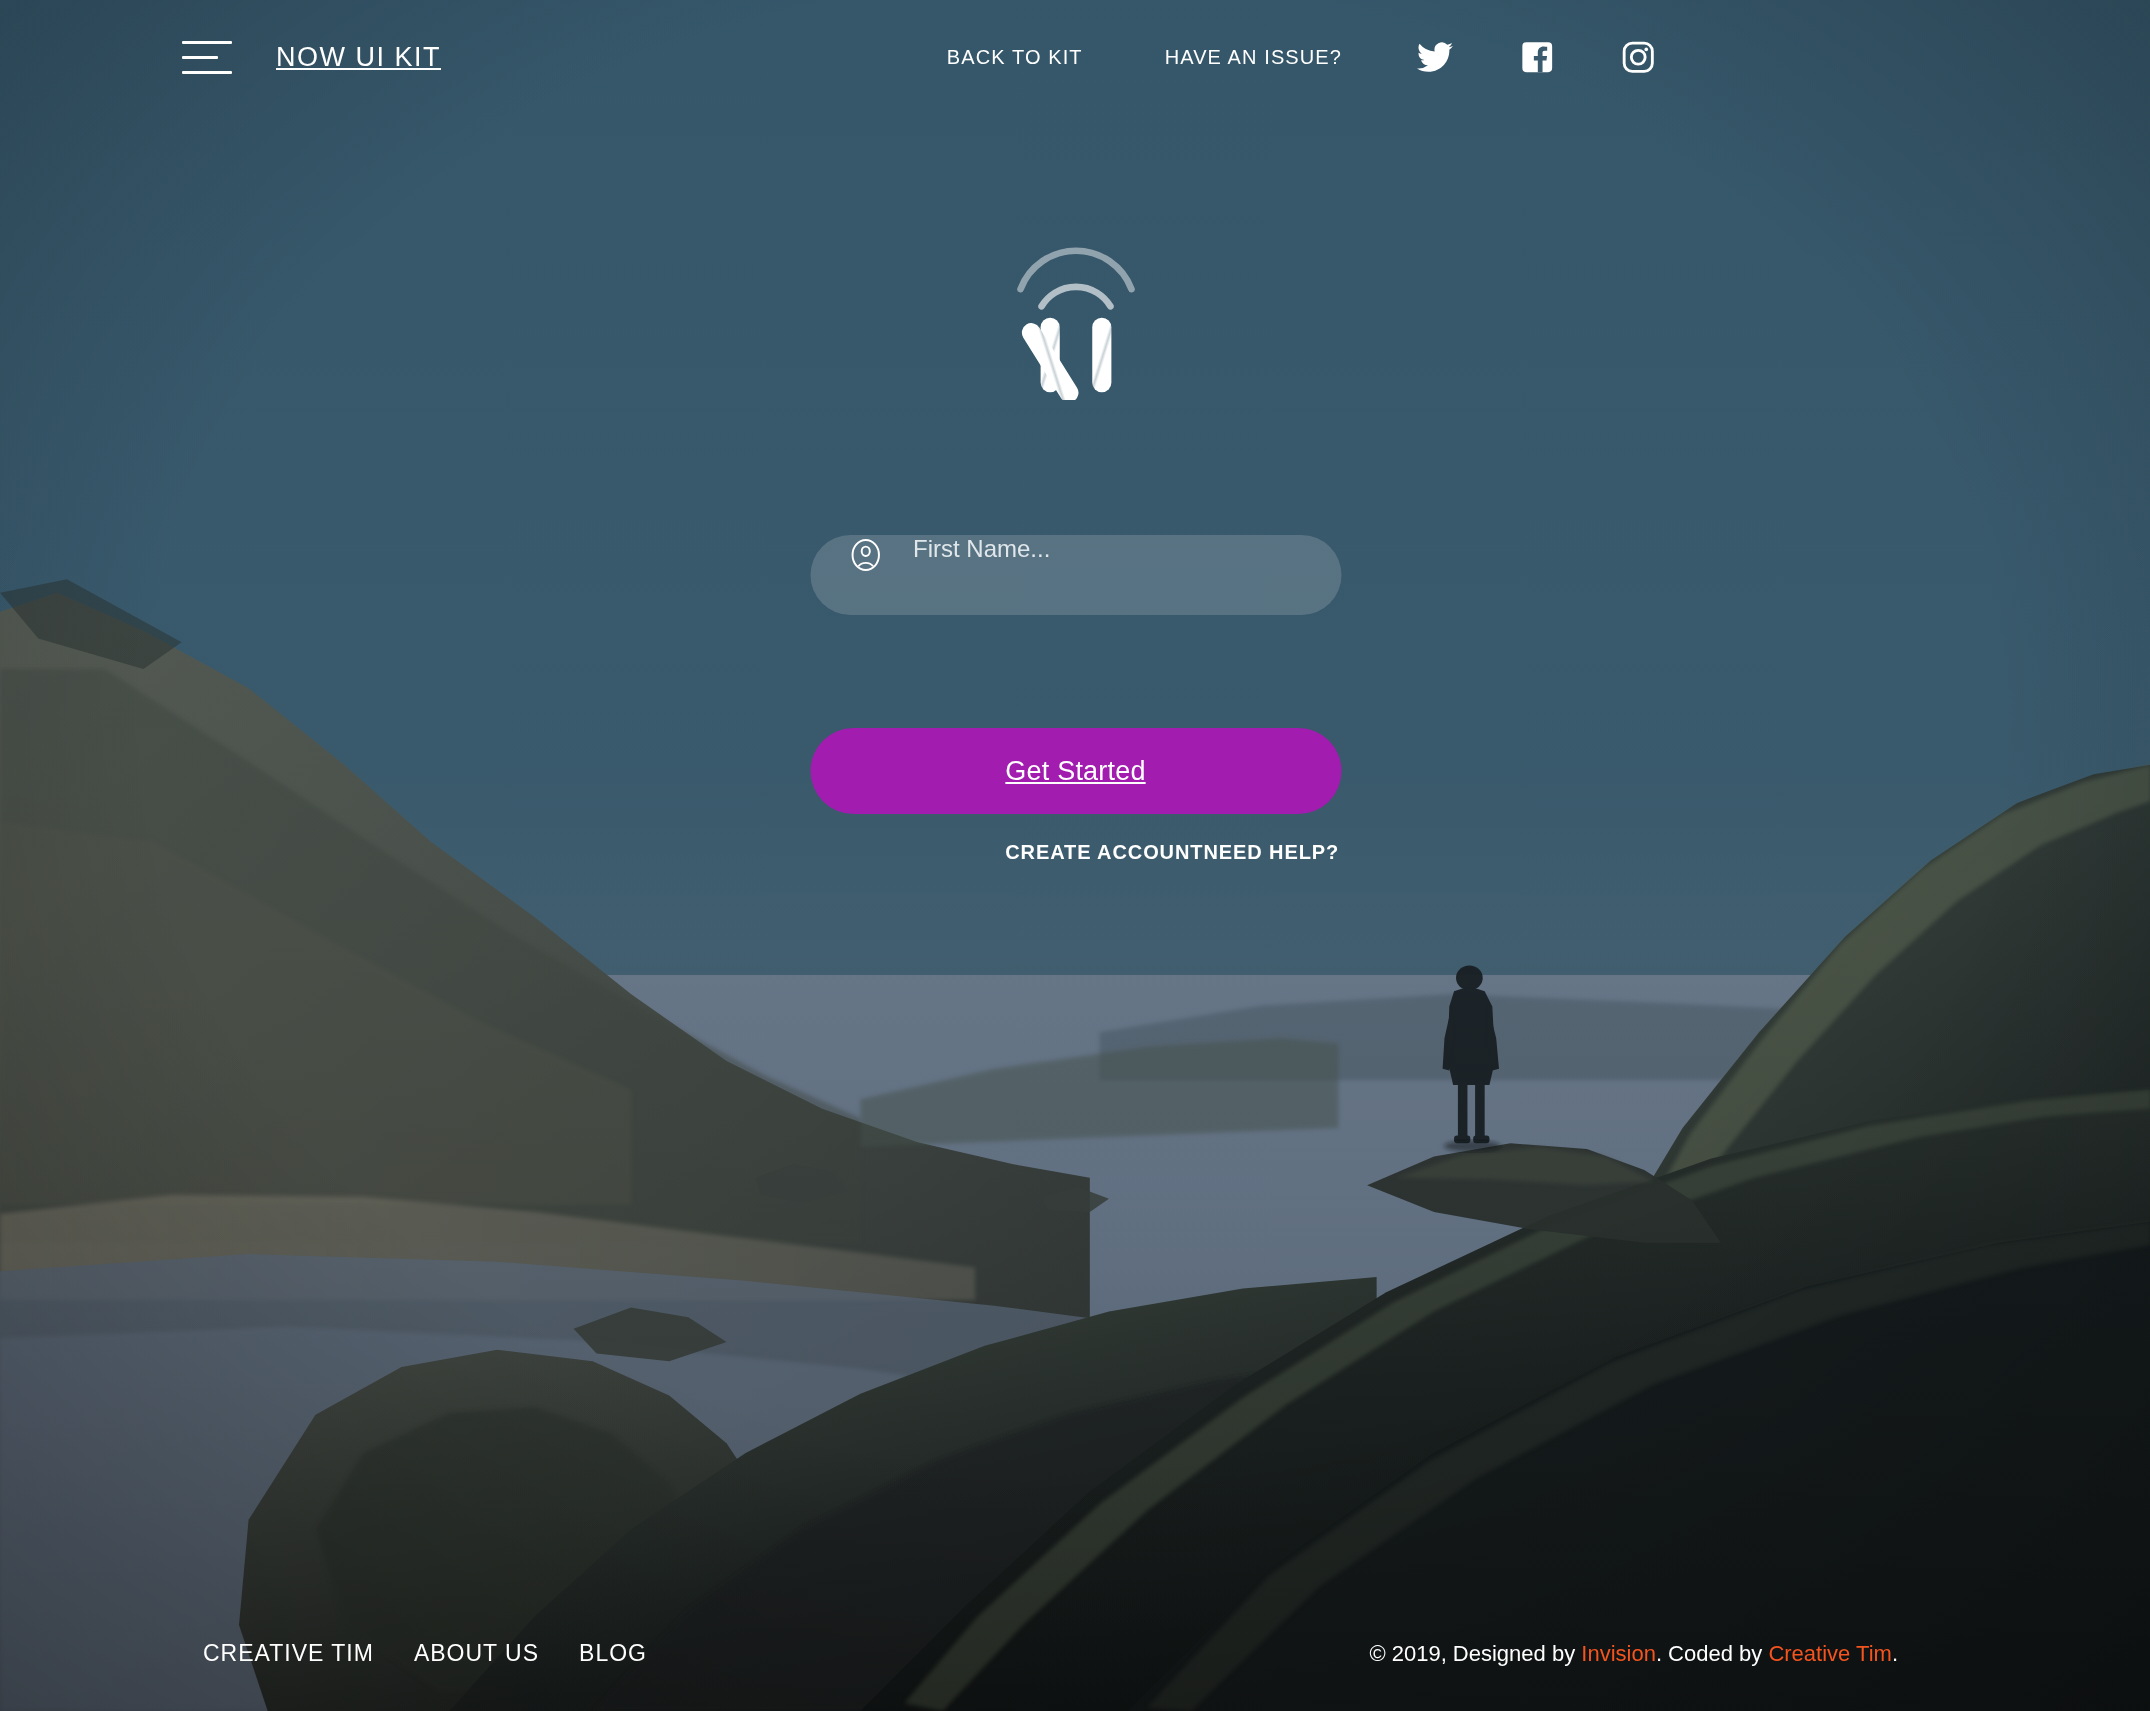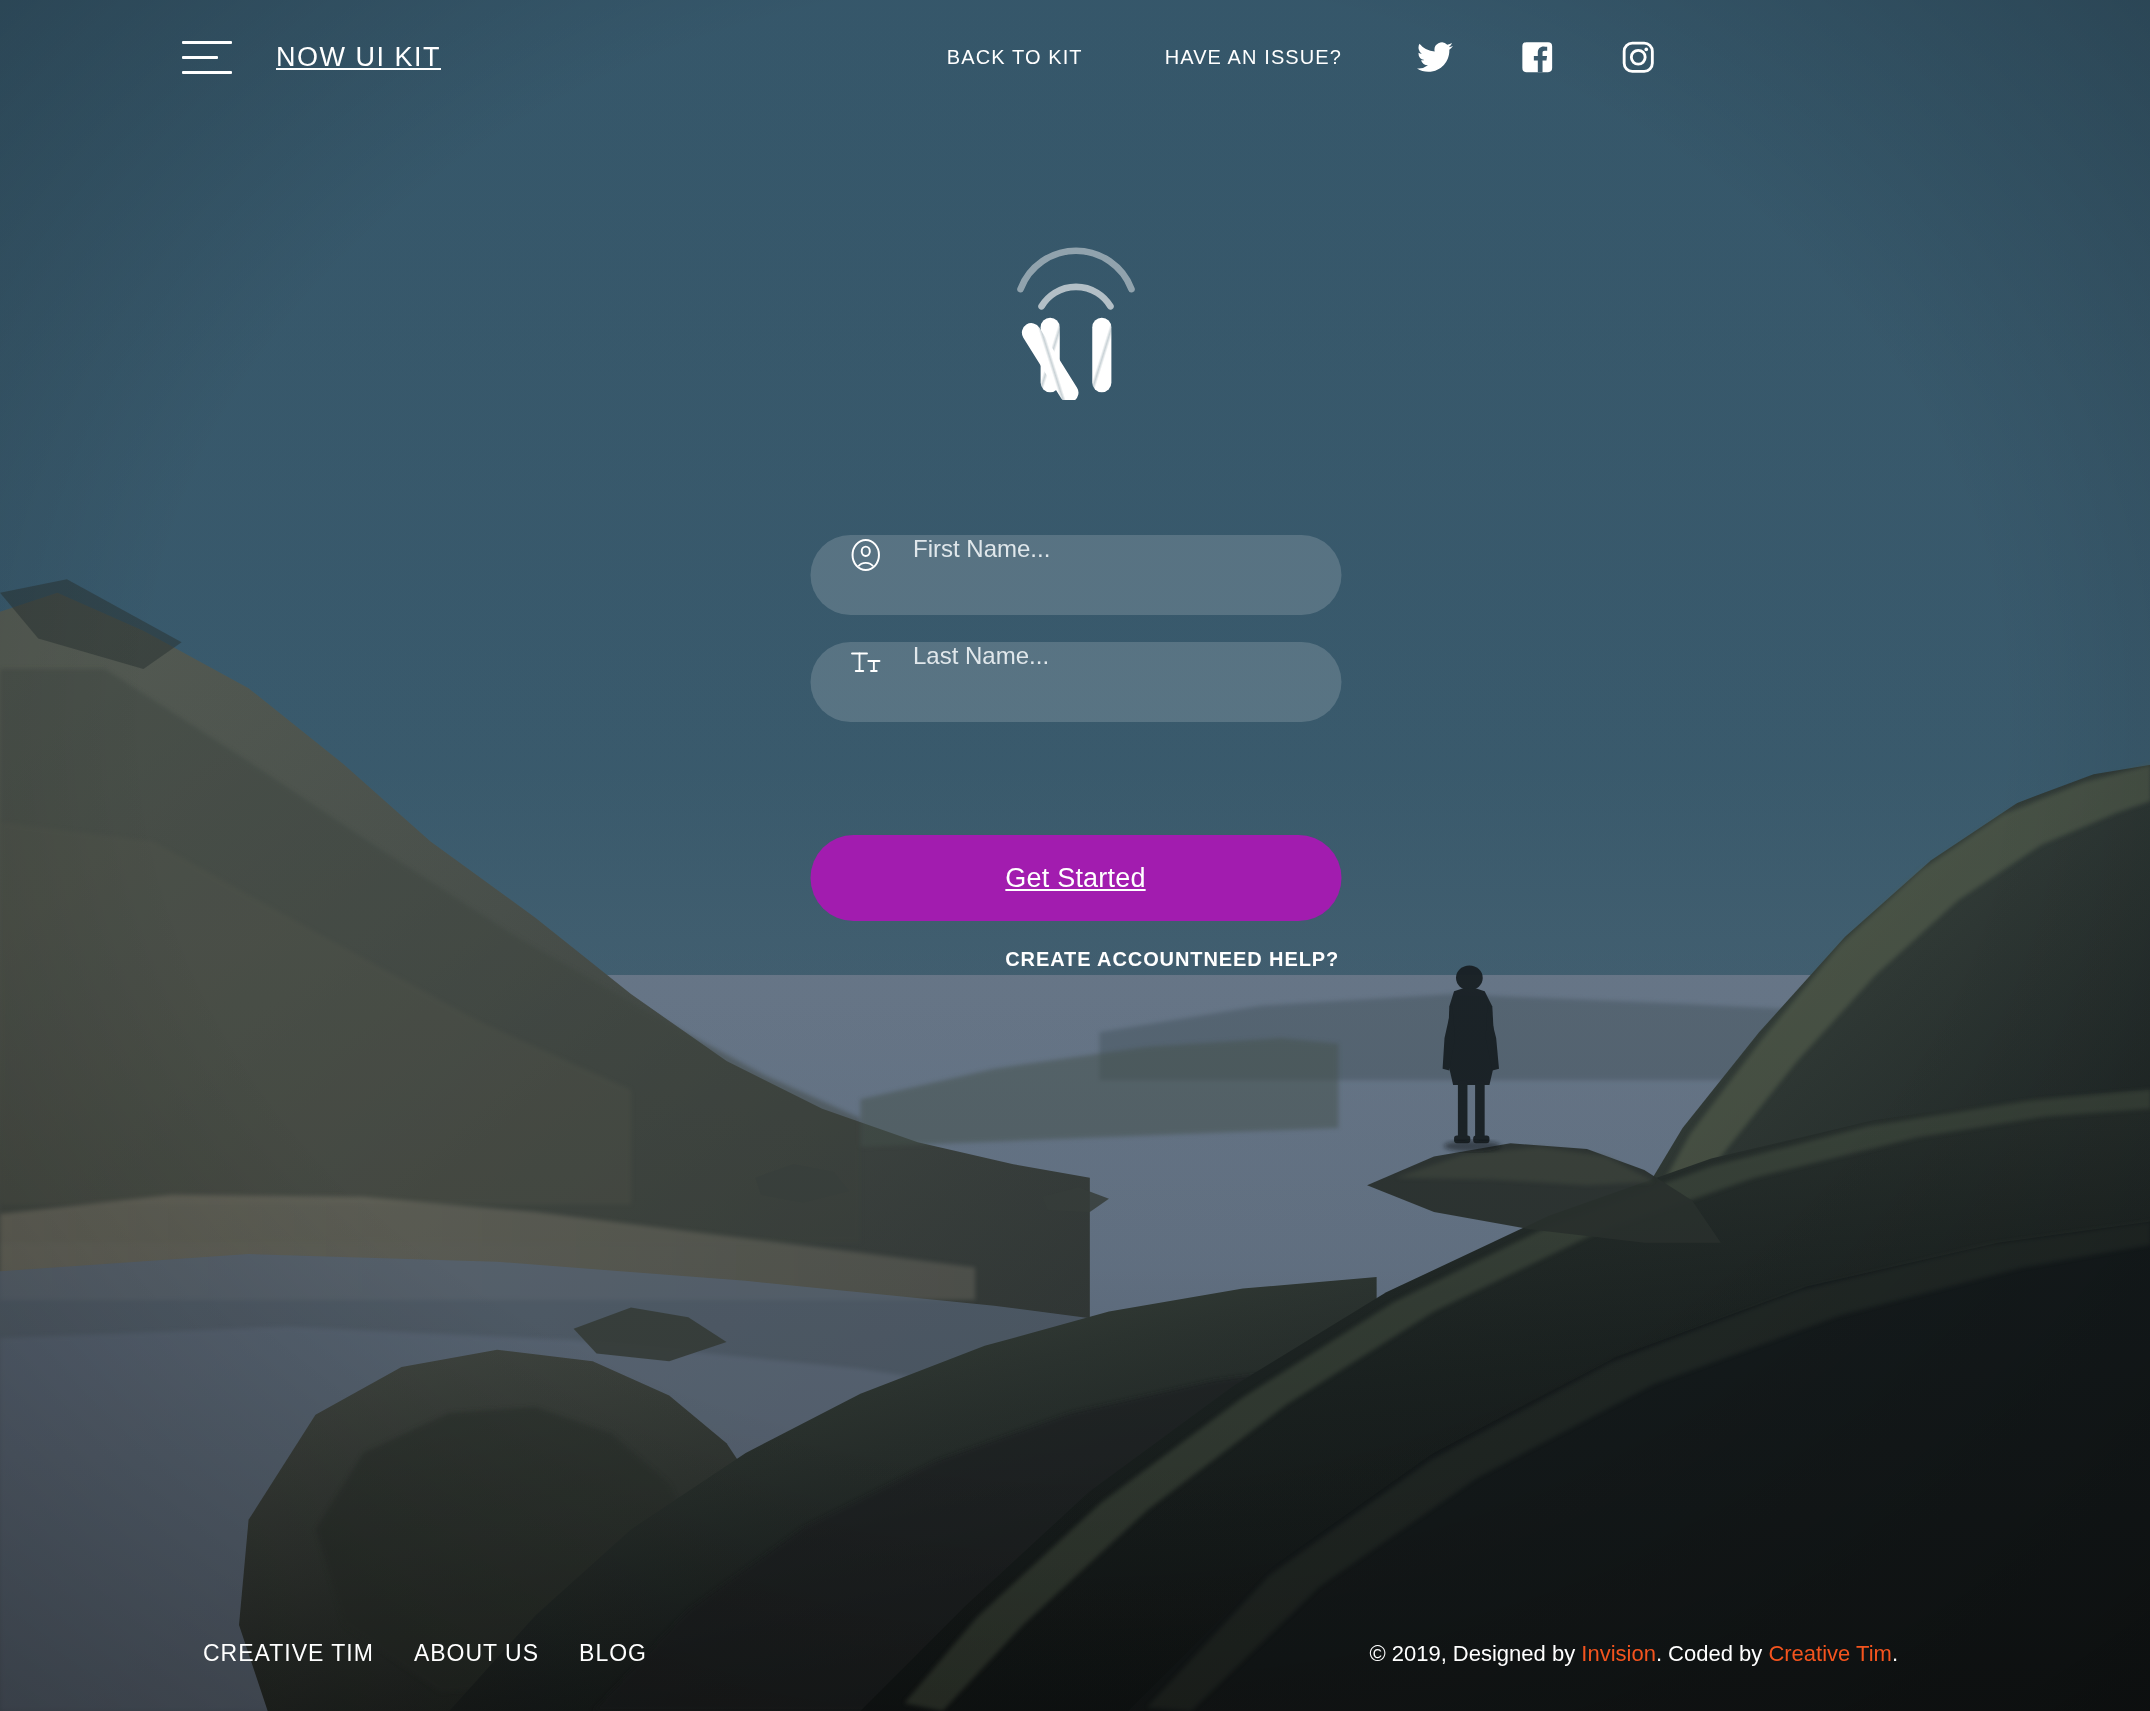--- a/index.html
+++ b/index.html
@@ -349,35 +349,20 @@
       <span class="field-icon">
         <svg width="32.5" height="34" viewBox="0 0 24 26" xmlns="http://www.w3.org/2000/svg">
           <ellipse cx="12" cy="13" rx="10.1" ry="11.4" fill="none" stroke="#ffffff" stroke-width="1.5"></ellipse>
           <ellipse cx="12" cy="10.2" rx="3.1" ry="3.6" fill="none" stroke="#ffffff" stroke-width="1.5"></ellipse>
           <path d="M6.4 21.6a6.4 5 0 0 1 11.2 0" fill="none" stroke="#ffffff" stroke-width="1.5"></path>
         </svg>
       </span>
       <input class="field-input" type="text" placeholder="First Name..." style="">
     </label>
 
-    <label class="field">
-      <span class="field-icon">
-        <svg width="32.5" height="32.5" viewBox="0 0 26 24" xmlns="http://www.w3.org/2000/svg">
-          <g fill="none" stroke="#ffffff" stroke-width="1.5" stroke-linecap="round">
-            <path d="M2 5 h12"></path>
-            <path d="M8 5 v14"></path>
-            <path d="M5 19 h6"></path>
-            <path d="M15 11 h9"></path>
-            <path d="M19.5 11 v8"></path>
-            <path d="M17.2 19 h4.6"></path>
-          </g>
-        </svg>
-      </span>
-      <input class="field-input" type="text" placeholder="Last Name..." style="">
-    </label>
 
     <button id="cta-button" style="background: #a21caf; text-decoration: underline;">Get Started</button>
 
     <div id="sub-links">
       <a class="sub-link" href="#">CREATE ACCOUNT</a>
       <a class="sub-link" href="#">NEED HELP?</a>
     </div>
   </div>
 
   <div id="footer">

